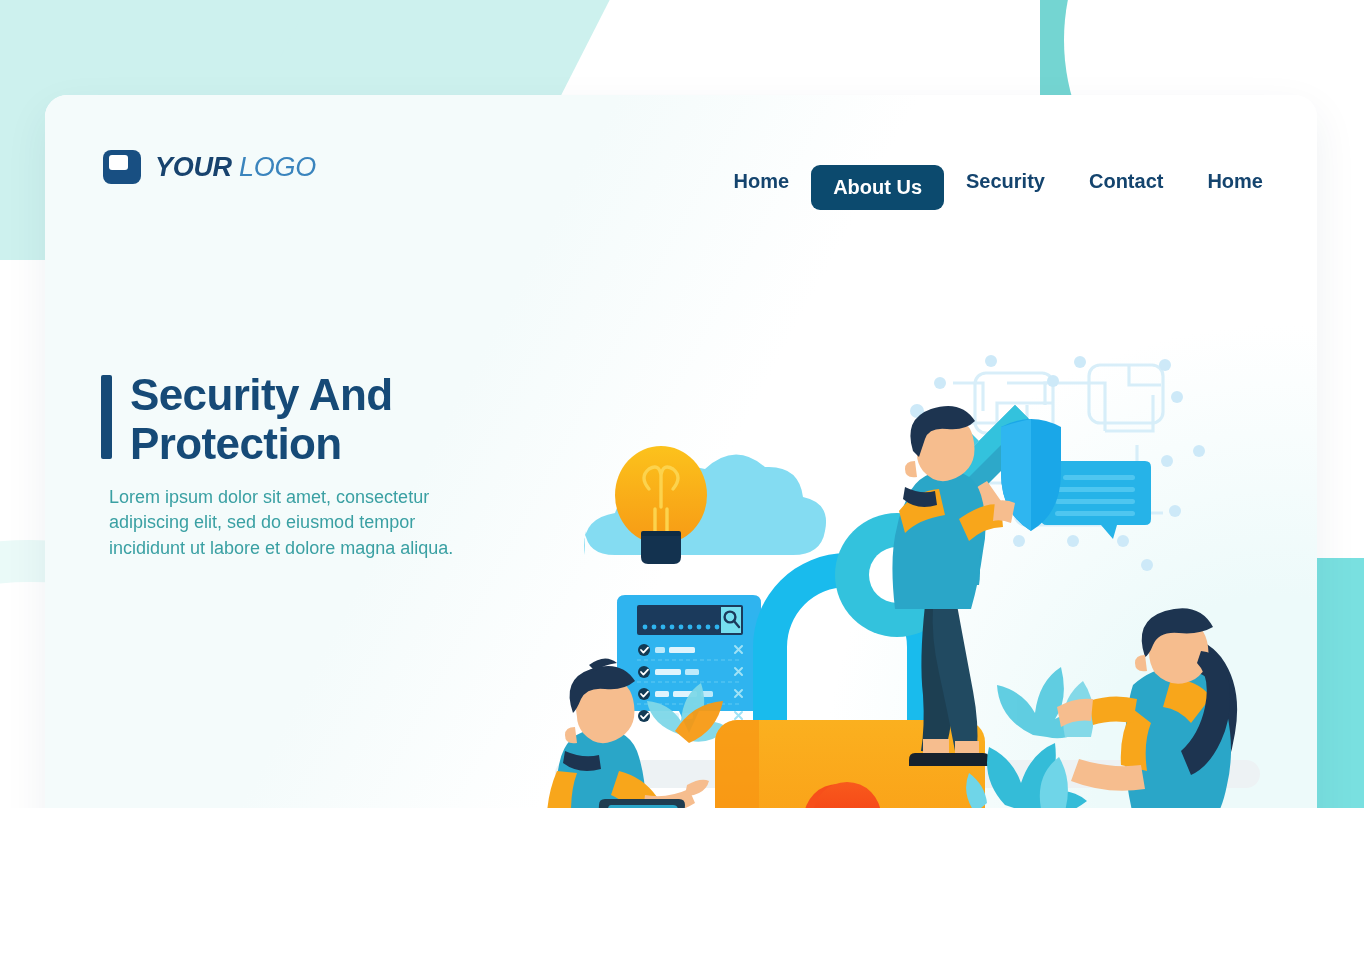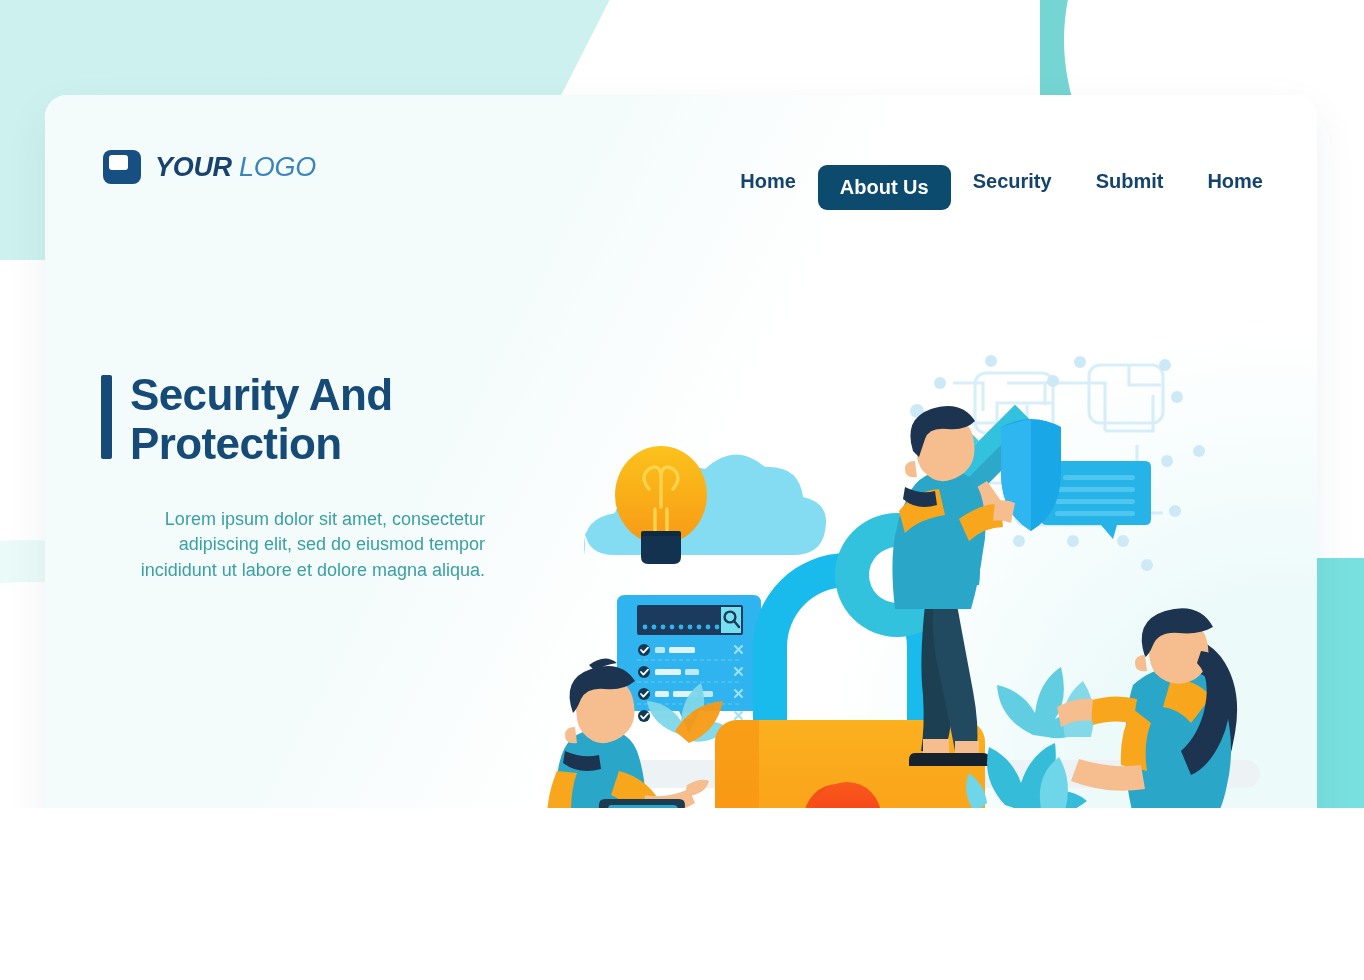--- a/index.html
+++ b/index.html
@@ -128,23 +128,23 @@
 
   
   .hero { position:absolute; left:56px; top:276px; width:430px; }
   .hero-title-row { display:flex; gap:18px; align-items:stretch; }
   .hero-bar { width:11px; background:#164a77; border-radius:2px; margin-top:4px; margin-bottom:10px; }
   .hero-title {
     font-size:44px; line-height:1.11; font-weight:bold; color:#164a77;
     letter-spacing:-0.6px;
   }
   .hero-body {
-    margin-top:38px; margin-left:8px;
+    margin-top:16px; margin-left:8px;
     font-size:18px; line-height:1.42; color:#3aa0a3;
-    text-align:right; width:376px;
+    width:376px;
   }
   .cta {
     margin-top:32px; margin-left:90px;
     display:inline-block; border:none; cursor:pointer;
     background:#1c5184; color:#ffffff;
     font-size:17px; font-weight:bold;
     padding:15px 30px; border-radius:26px;
     font-family:"Liberation Sans", sans-serif;
   }
 
@@ -183,21 +183,21 @@
         <div class="logo-mark"></div>
         <div class="logo-text">
           <span class="t1">YOUR</span><span>&nbsp;</span><span class="t2">LOGO</span>
         </div>
       </div>
 
       <nav class="nav">
         <div class="nav-item">Home</div>
         <div class="nav-item active">About Us</div>
         <div class="nav-item">Security</div>
-        <div class="nav-item">Submit</div>
+        <div class="nav-item">Contact</div>
         <div class="nav-item">Home</div>
       </nav>
     </div>
 
     <div class="hero">
       <div class="hero-title-row">
         <div class="hero-bar"></div>
         <h1 class="hero-title"><span>Security And</span><br><span>Protection</span></h1>
       </div>
       <p class="hero-body">Lorem ipsum dolor sit amet, consectetur adipiscing elit, sed do eiusmod tempor incididunt ut labore et dolore magna aliqua.</p>

